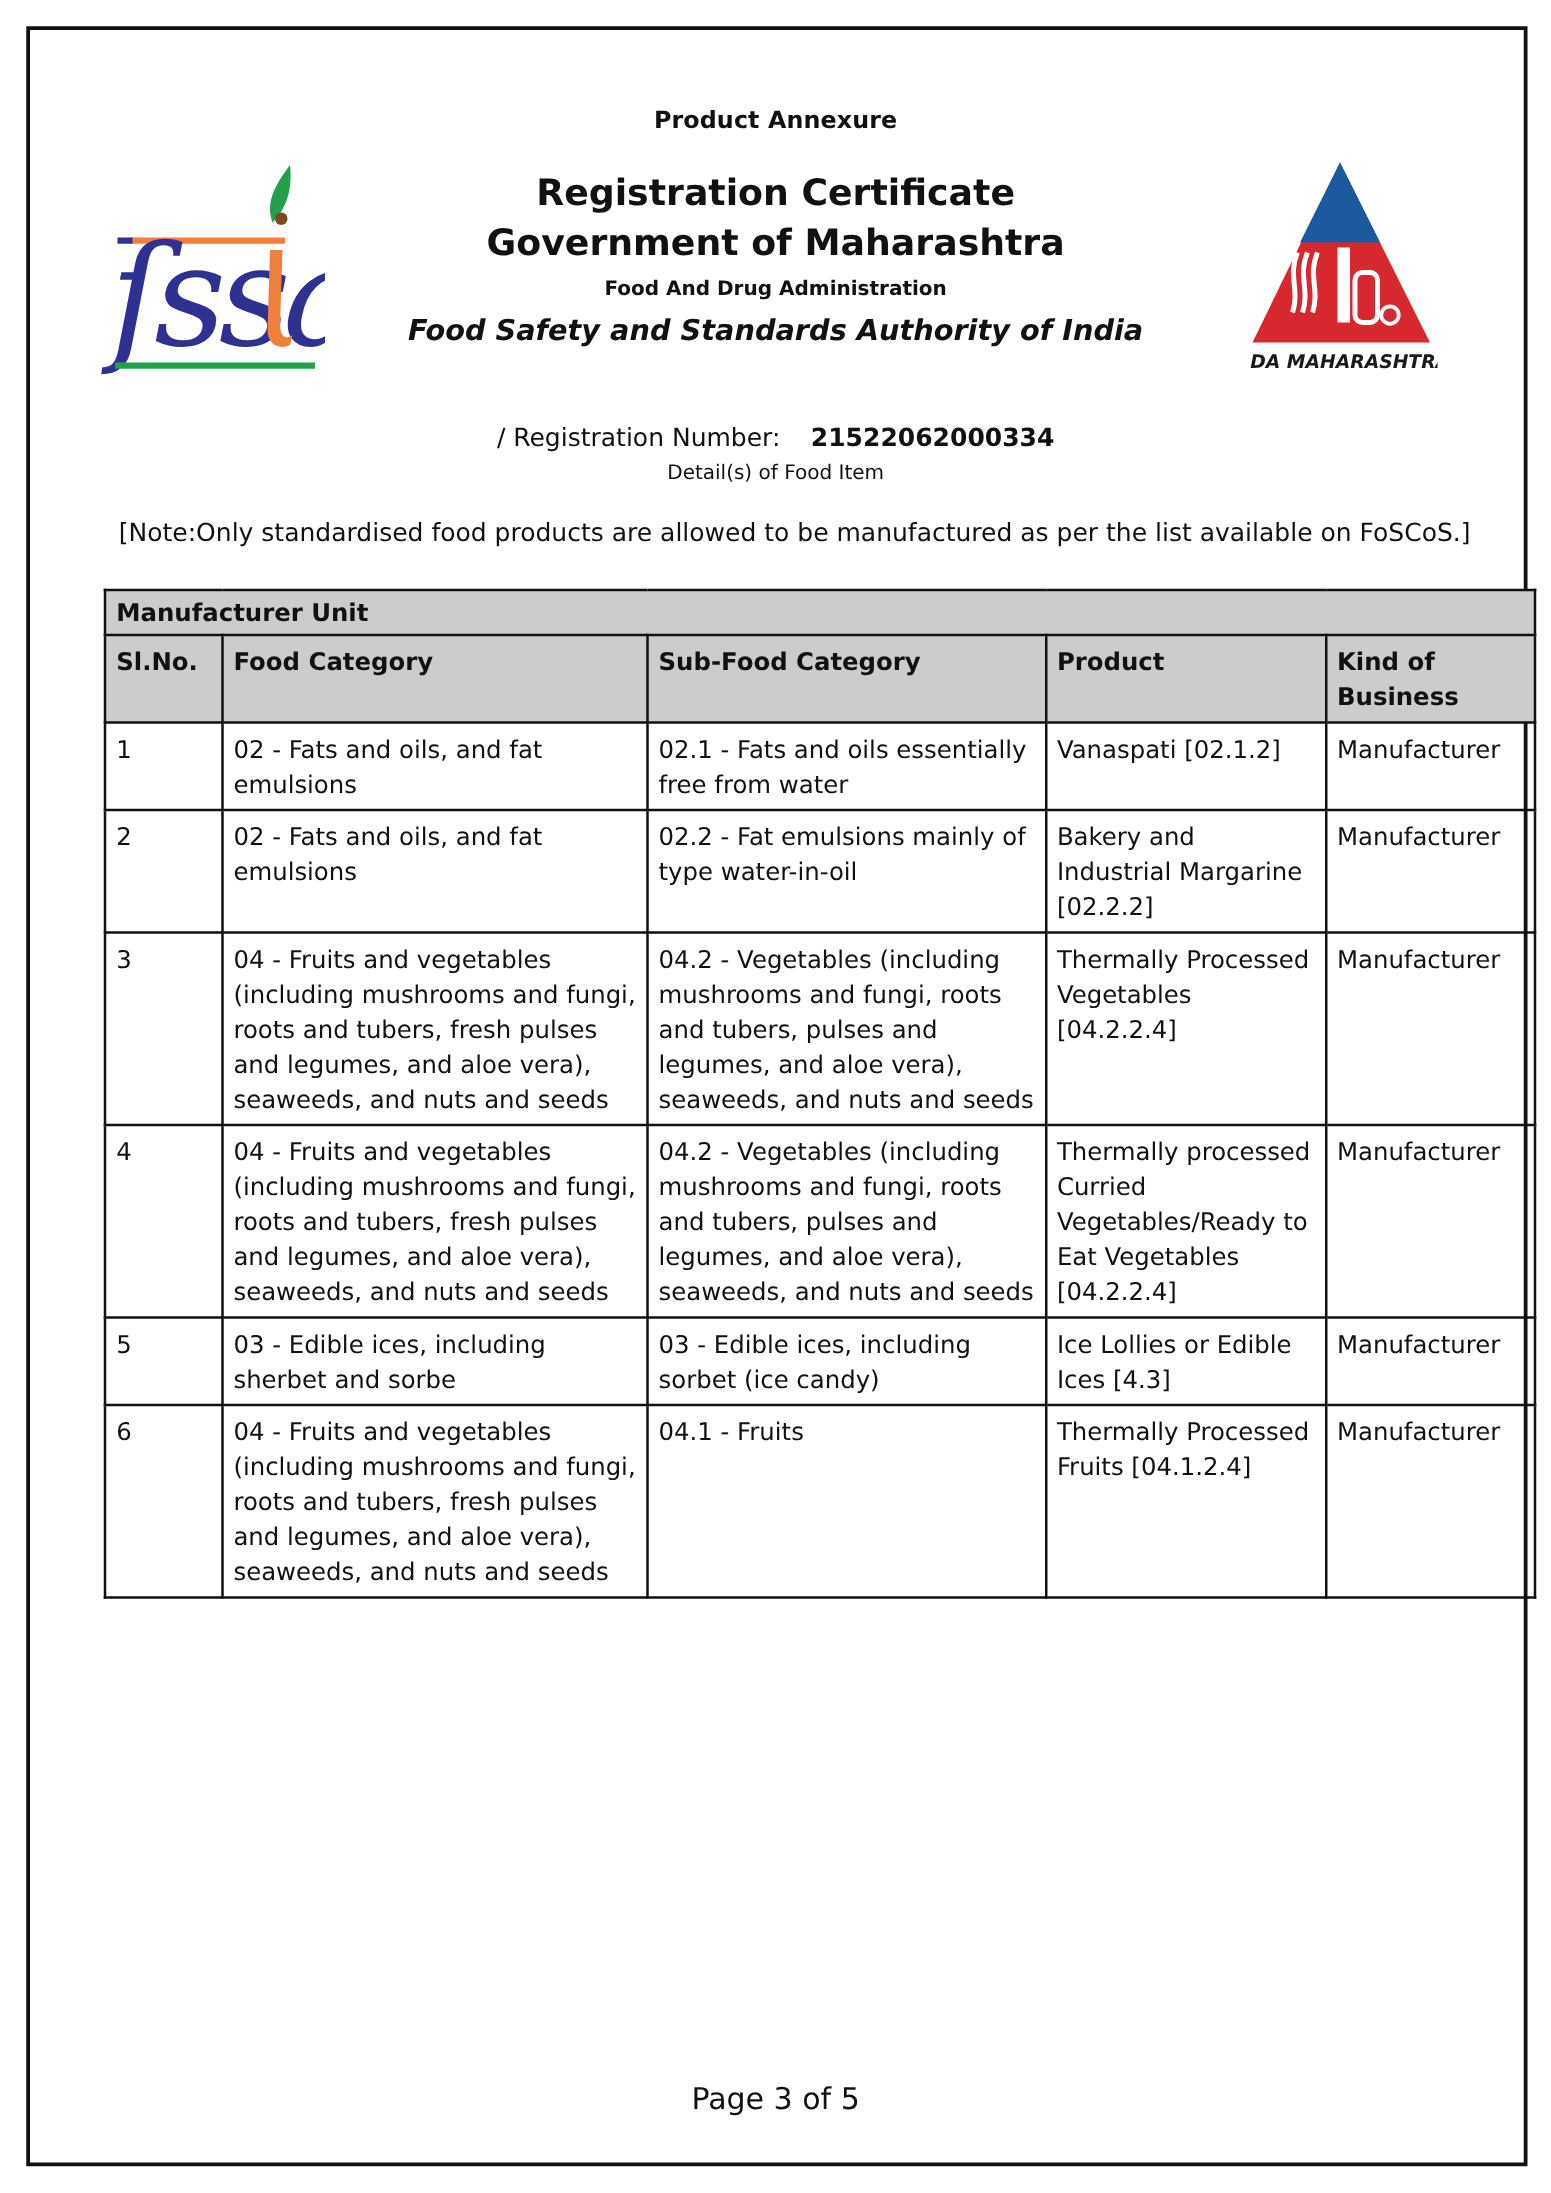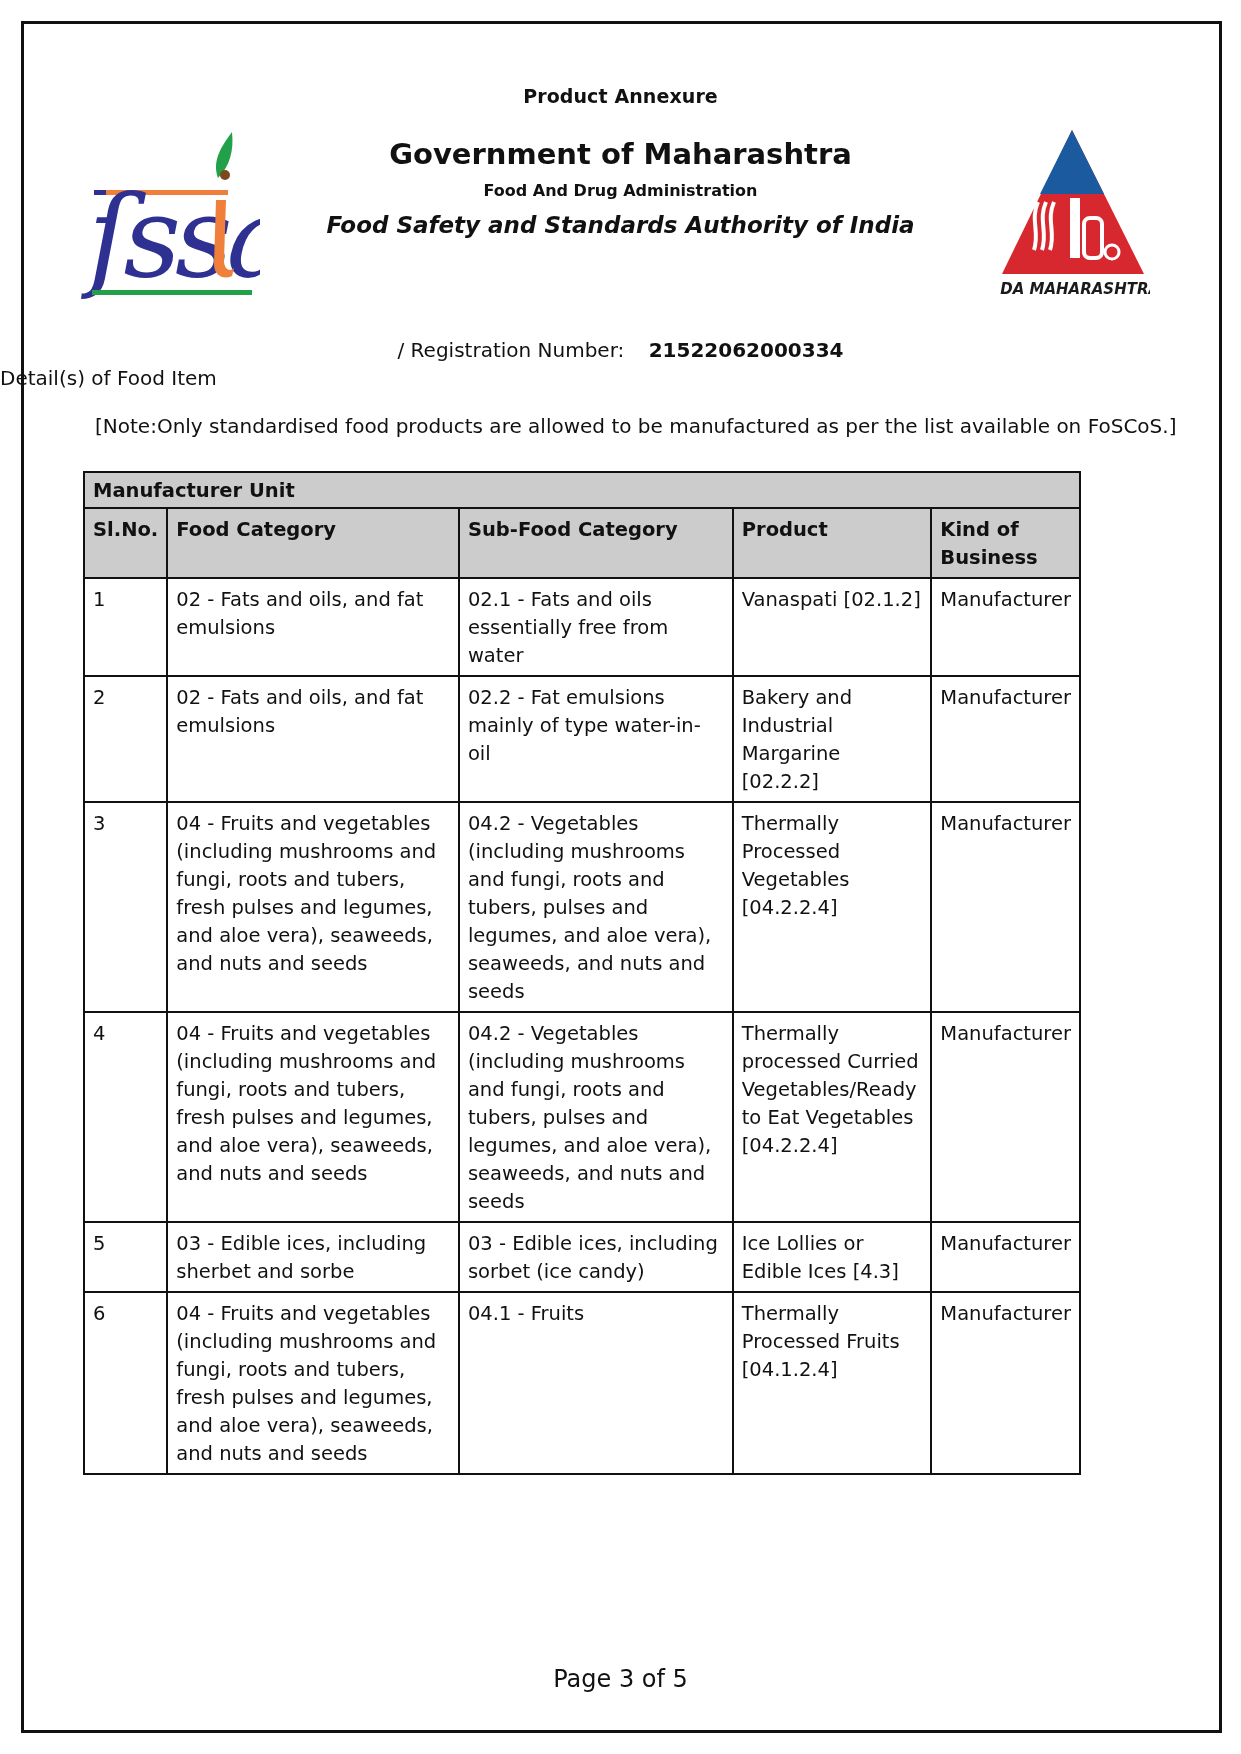--- a/index.html
+++ b/index.html
@@ -24,30 +24,30 @@
   }
   .headings .h1 { font-size: 29px; line-height: 40px; }
   .headings .h2 { font-size: 16px; line-height: 34px; }
   .headings .h3 { font-size: 23px; line-height: 34px; font-style: italic; }
   .reg-line {
     position: absolute; left: 0; right: 0; top: 336px; text-align: center;
     font-size: 20px; line-height: 28px;
   }
   .reg-line .reg-num { font-weight: bold; margin-left: 18px; }
   .detail-line {
-    position: absolute; left: 0; right: 0; top: 364px; text-align: left;
-    font-size: 20px; line-height: 28px;
+    position: absolute; left: 0; right: 0; top: 364px; text-align: center;
+    font-size: 16px; line-height: 28px;
   }
   .note {
     position: absolute; left: 95px; top: 412px; font-size: 20px; line-height: 28px;
     white-space: nowrap;
   }
   .note b { font-weight: normal; }
   table.items {
-    position: absolute; left: 83px; top: 471px; width: 998px;
+    position: absolute; left: 83px; top: 471px; width: 1146px;
     border-collapse: collapse; font-size: 19.5px; line-height: 28px;
   }
   table.items td, table.items th {
     border: 2px solid #111111; vertical-align: top; text-align: left;
     padding: 7px 8px 5px 8px;
   }
   table.items th { background: #cccccc; font-weight: bold; }
   table.items th.unit-title { padding: 4px 8px 2px 8px; }
   .col-sl { width: 60px; }
   .col-cat { width: 302px; }
@@ -91,20 +91,21 @@
 
     <path d="M38 74 C 30 92, 40 104, 34 122 M46 74 C 38 92, 48 104, 42 122 M54 74 C 46 92, 56 104, 50 122" stroke="#ffffff" stroke-width="4" fill="none"></path>
     <rect x="70" y="70" width="10" height="60" fill="#ffffff"></rect>
     <rect x="84" y="90" width="18" height="40" rx="6" fill="none" stroke="#ffffff" stroke-width="4"></rect>
     <circle cx="112" cy="124" r="7" fill="none" stroke="#ffffff" stroke-width="3"></circle>
     <text x="75" y="166" text-anchor="middle" font-family="DejaVu Sans, sans-serif" font-style="italic" font-weight="bold" font-size="15" fill="#1a1a1a">FDA MAHARASHTRA</text>
   </svg>
 </div>
 
 <div class="headings">
+  <div class="h1">Registration Certificate</div>
   <div class="h1">Government of Maharashtra</div>
   <div class="h2">Food And Drug Administration</div>
   <div class="h3">Food Safety and Standards Authority of India</div>
 </div>
 
 <div class="reg-line">
   <span>/ Registration Number:</span>
   <span class="reg-num">21522062000334</span>
 </div>
 <div class="detail-line">Detail(s) of Food Item</div>

